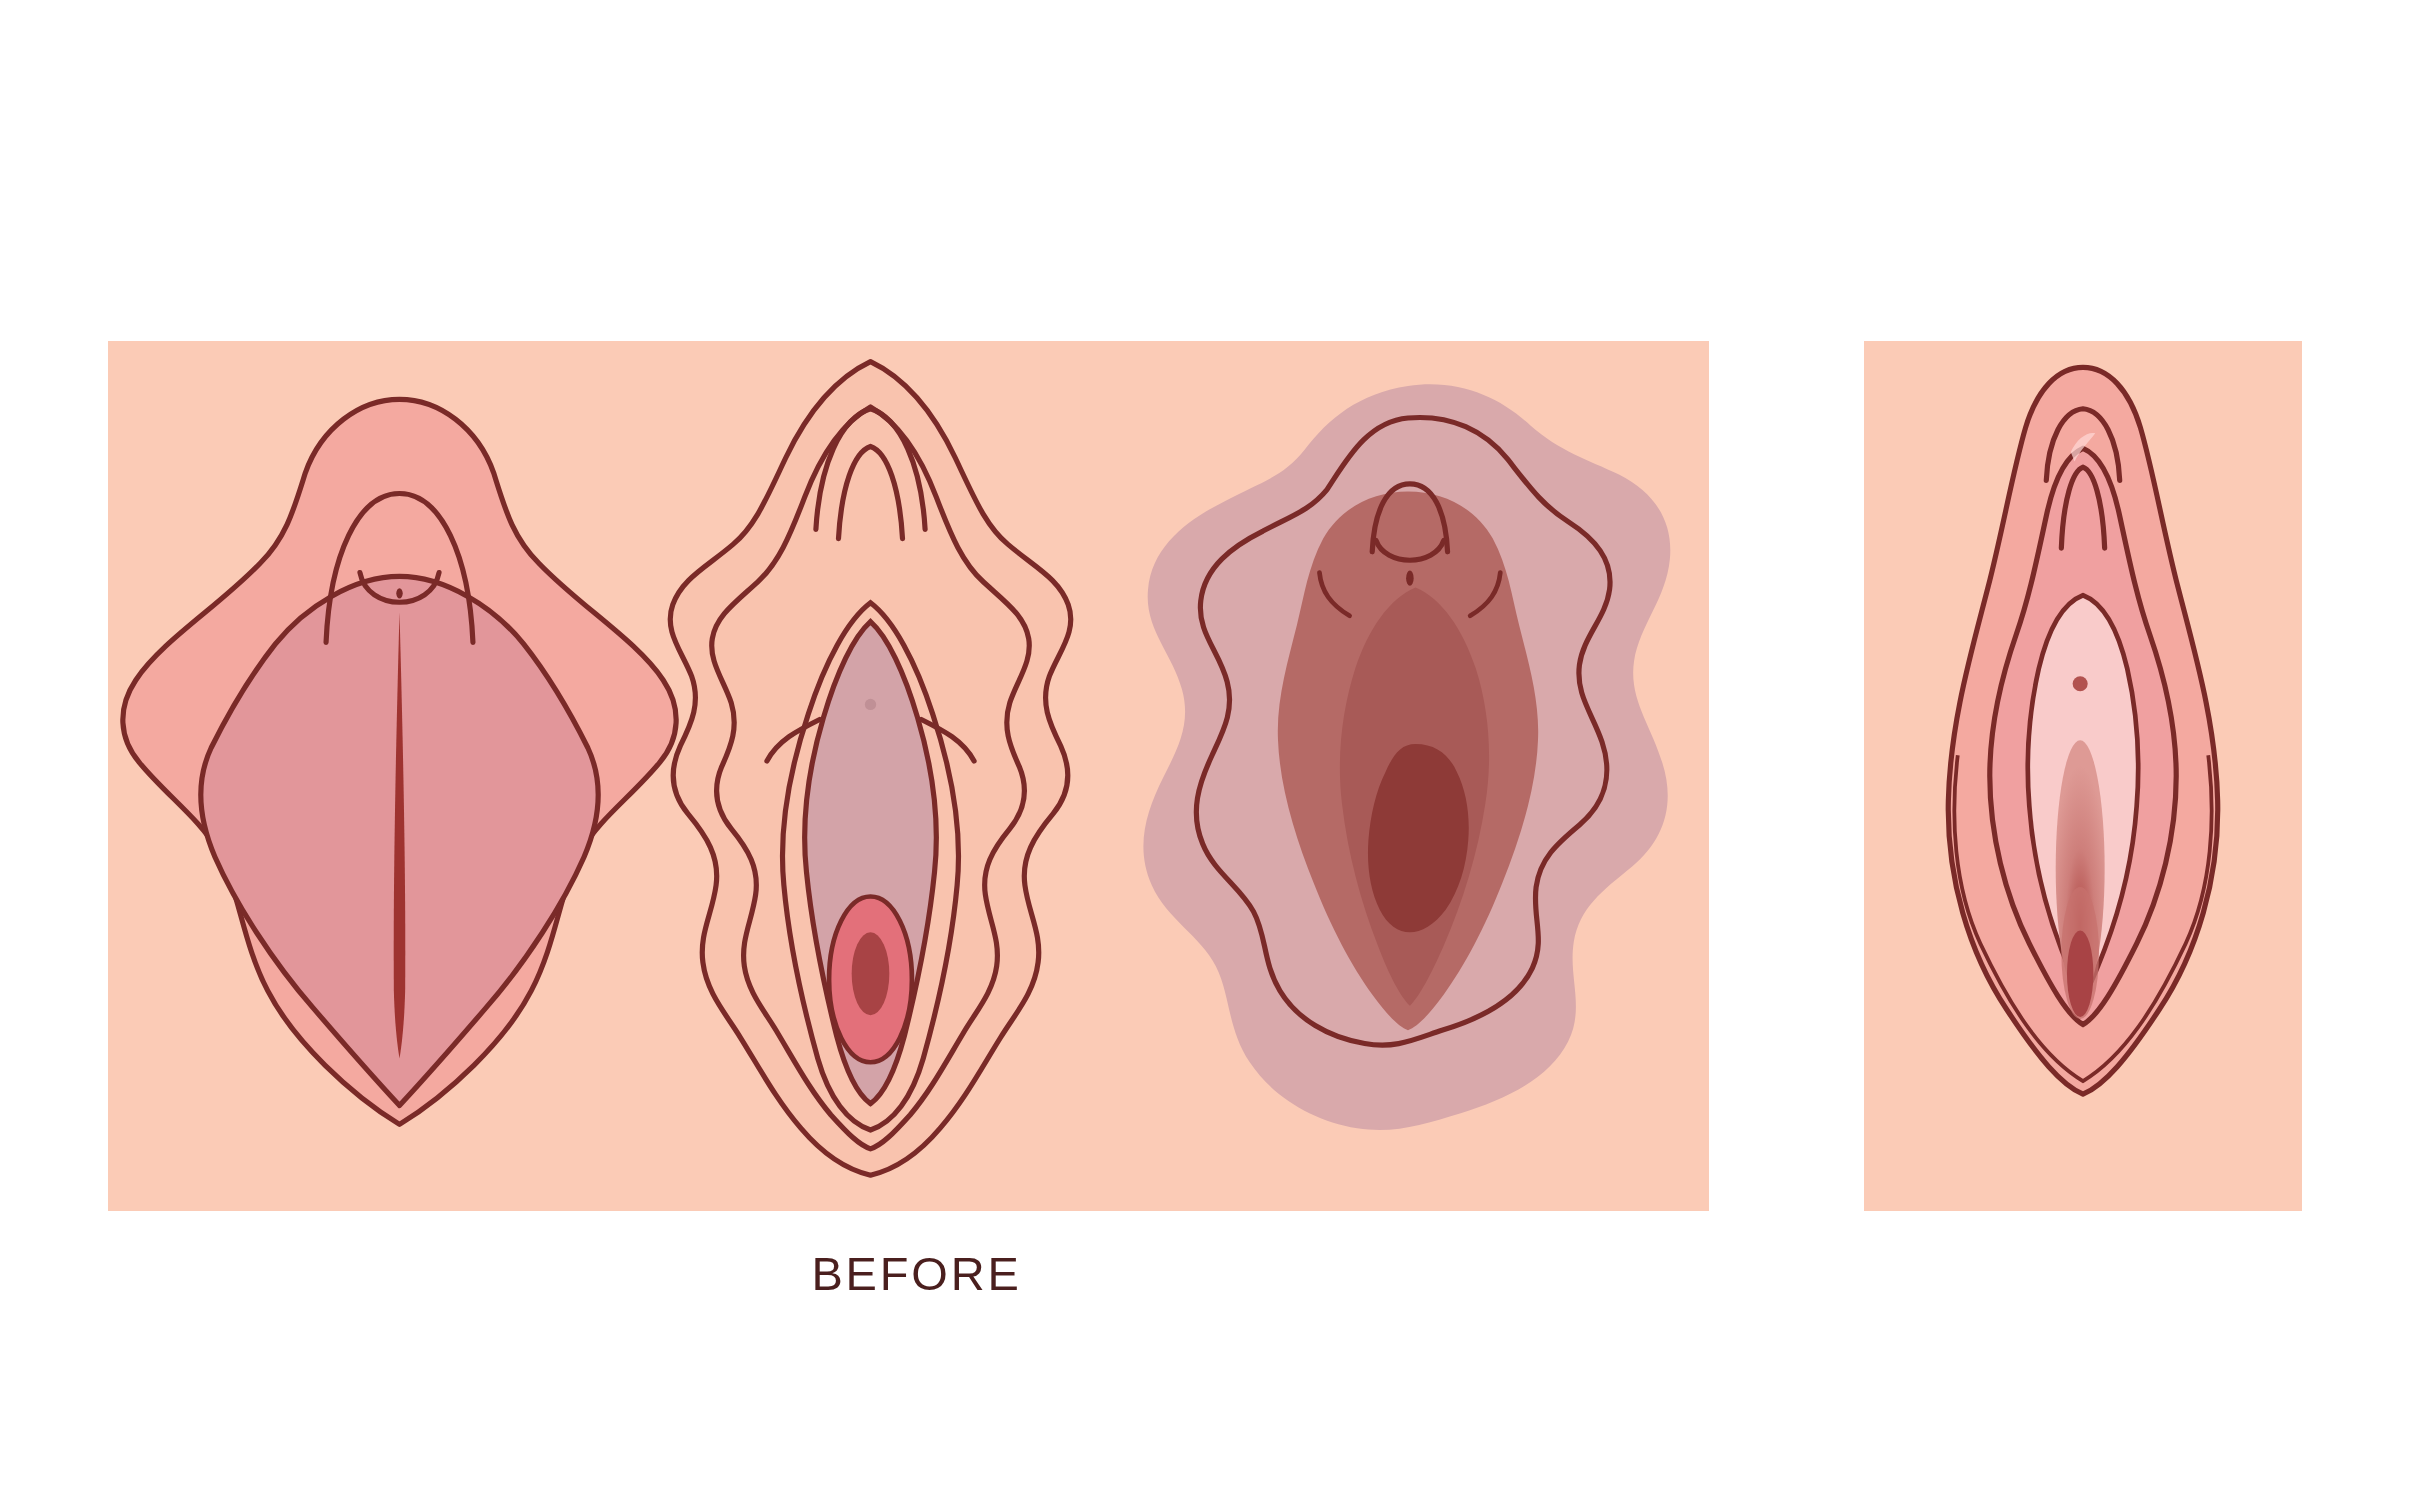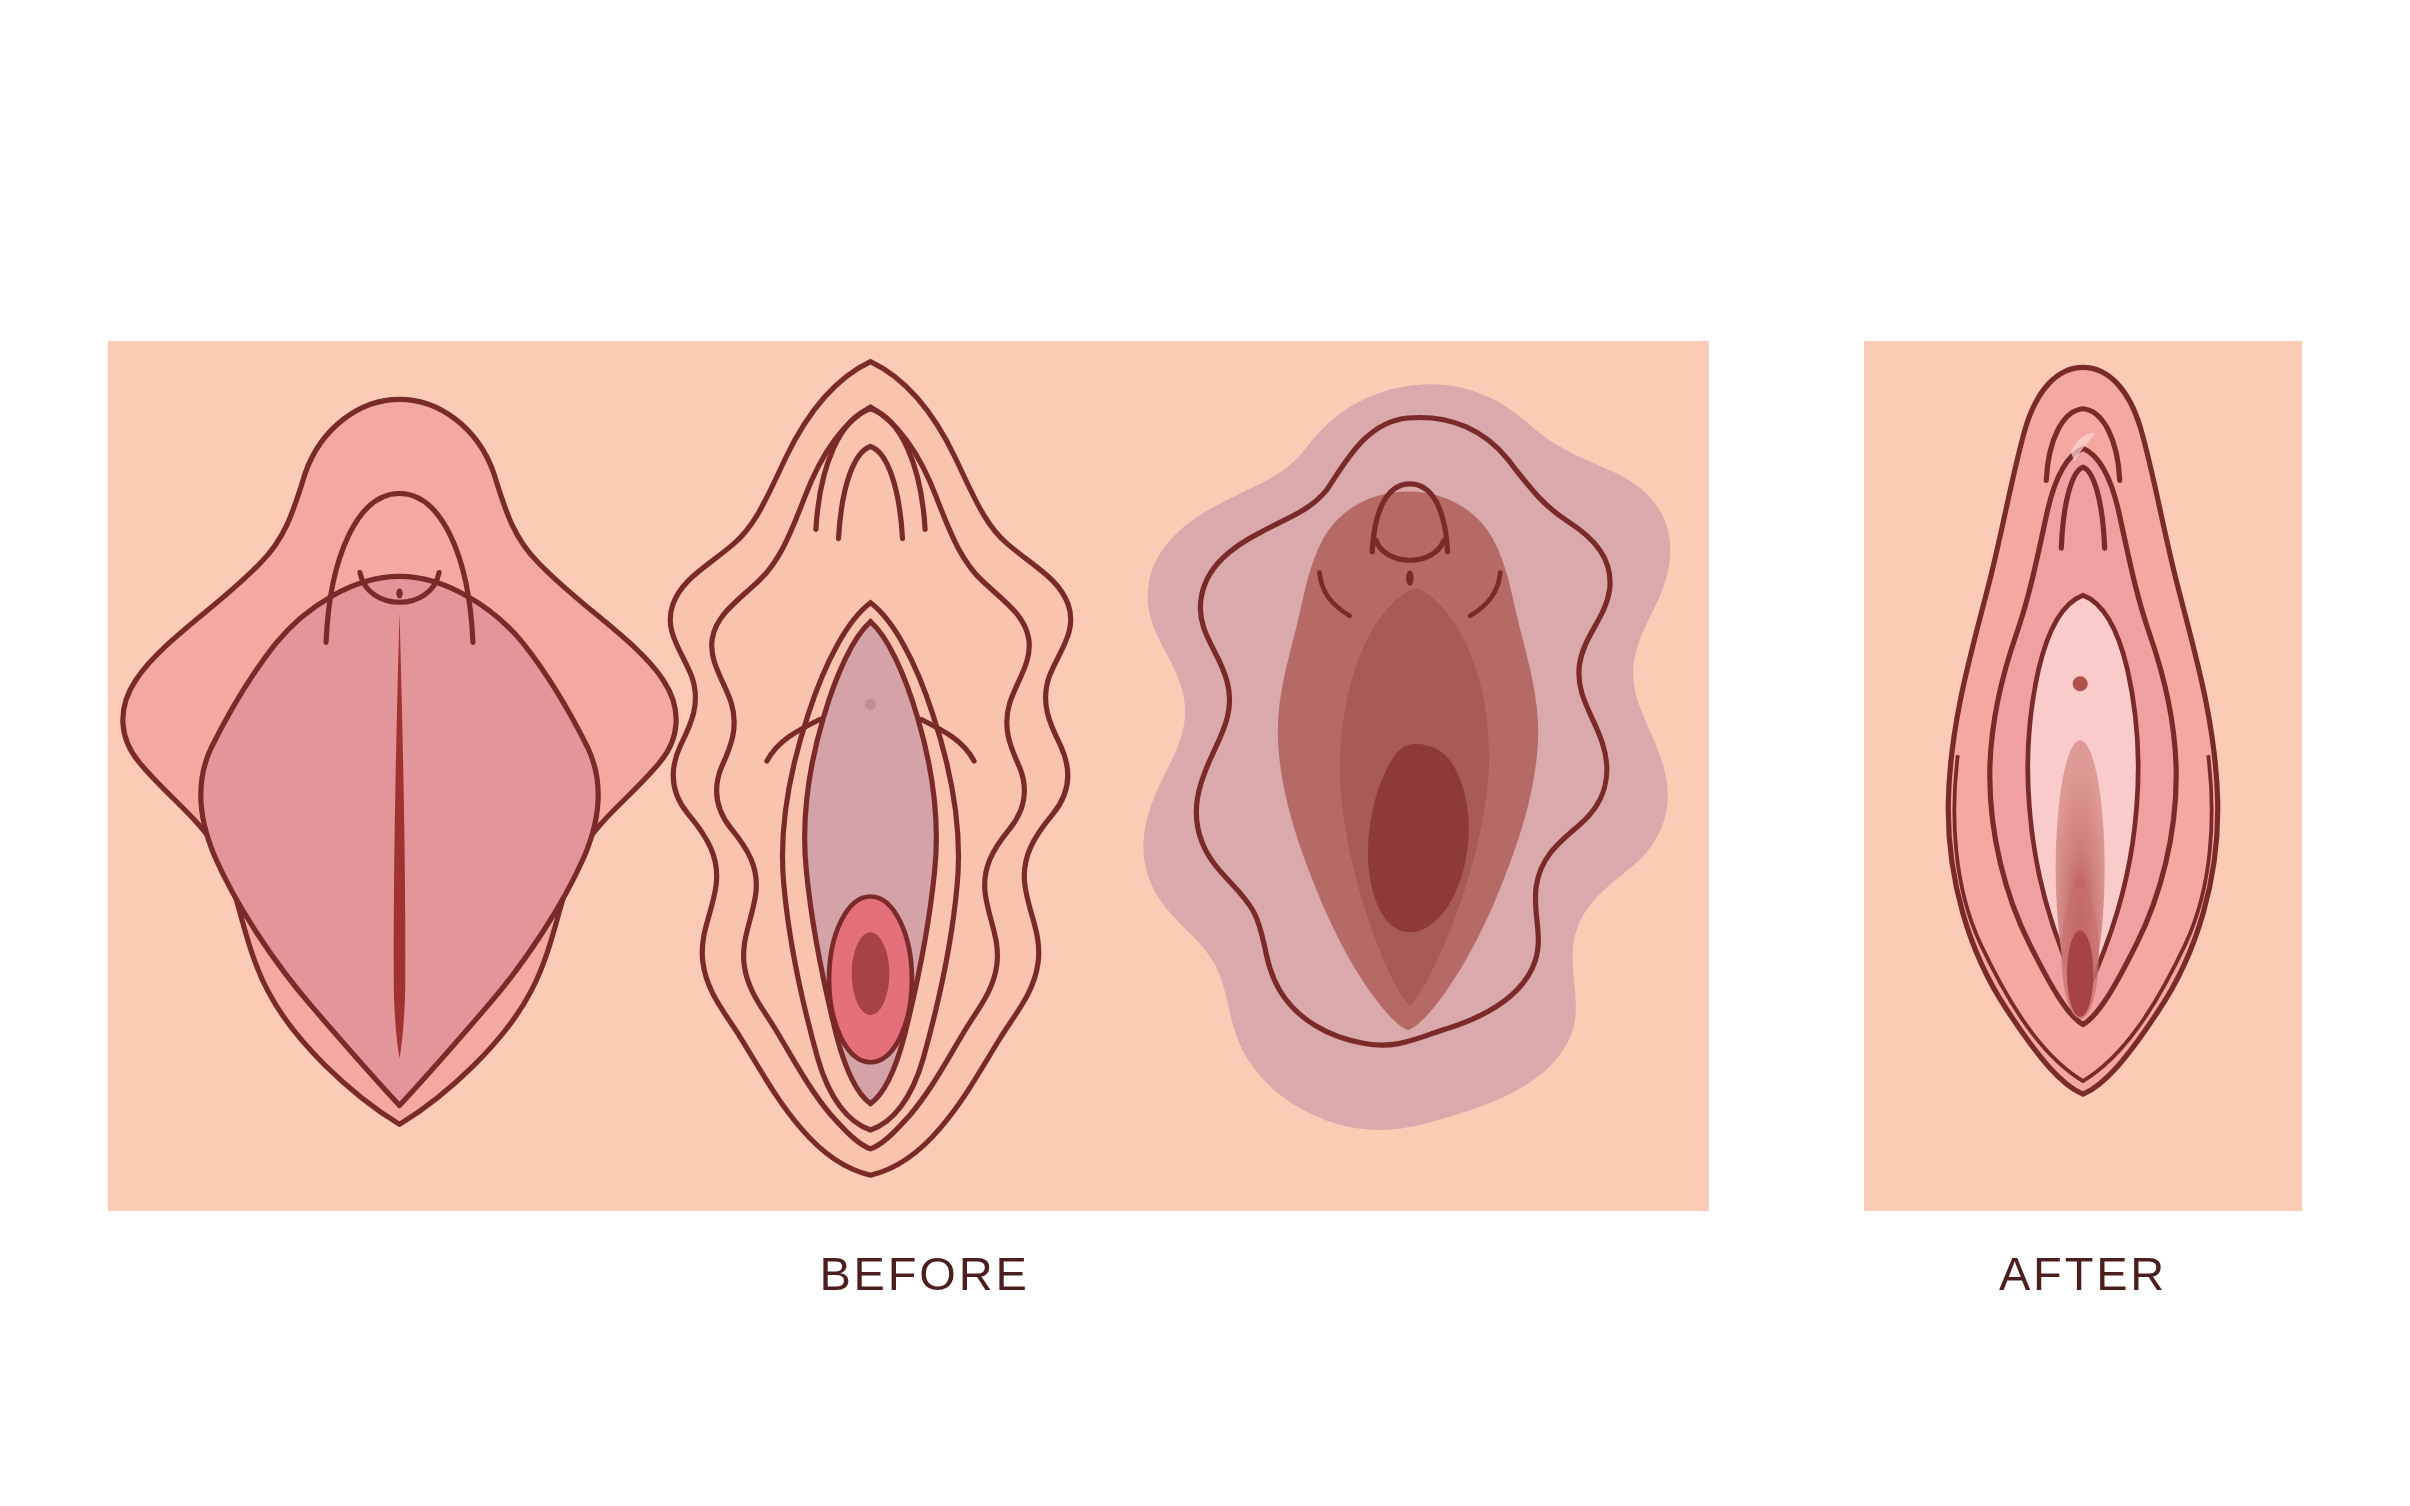--- a/index.html
+++ b/index.html
@@ -68,21 +68,21 @@
     position: absolute;
     font-size: 47px;
     letter-spacing: 2.8px;
     color: #4A1F1E;
     font-weight: 400;
     text-align: center;
     white-space: nowrap;
     line-height: 1;
   }
   .caption-before {
-    left: 124px;
+    left: 116px;
     top: 1250px;
     width: 1601px;
   }
   .caption-after {
     left: 1864px;
     top: 1250px;
     width: 438px;
   }
 </style>
 </head>
@@ -387,16 +387,15 @@
           <path d="M132 220 C 134 168, 144 138, 155 134 C 166 138, 176 168, 178 220"></path>
         </g>
 
         <path fill="#FFD9D6" opacity="0.7" d="M142 118 C 148 104, 160 96, 168 98 C 162 106, 152 116, 146 128 Z"></path>
       </svg>
     </div>
   </div>
 
   <div class="caption caption-before">BEFORE</div>
 
-  <div class="caption caption-after">AFTER</div>
 
 </div>
 
 
 </body></html>

